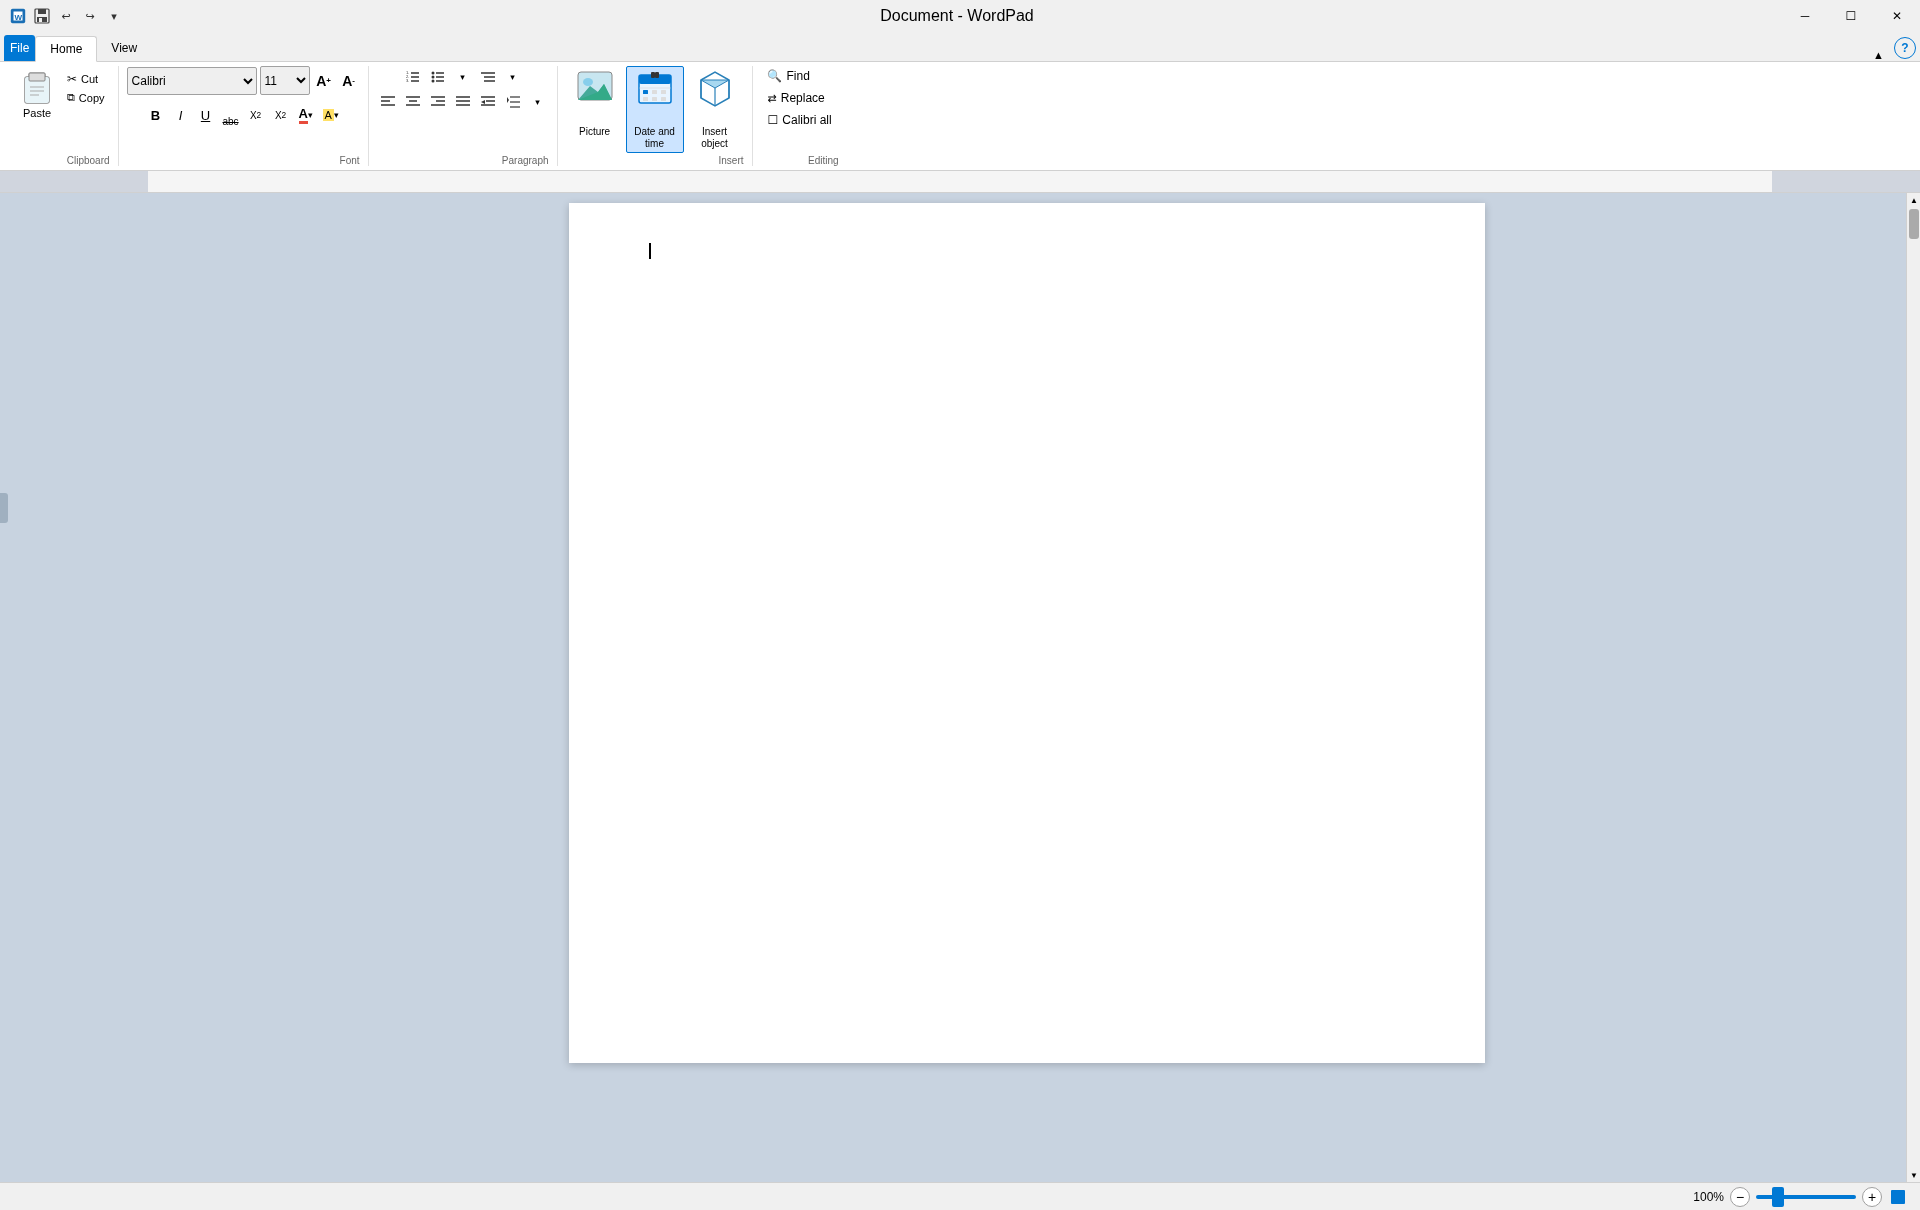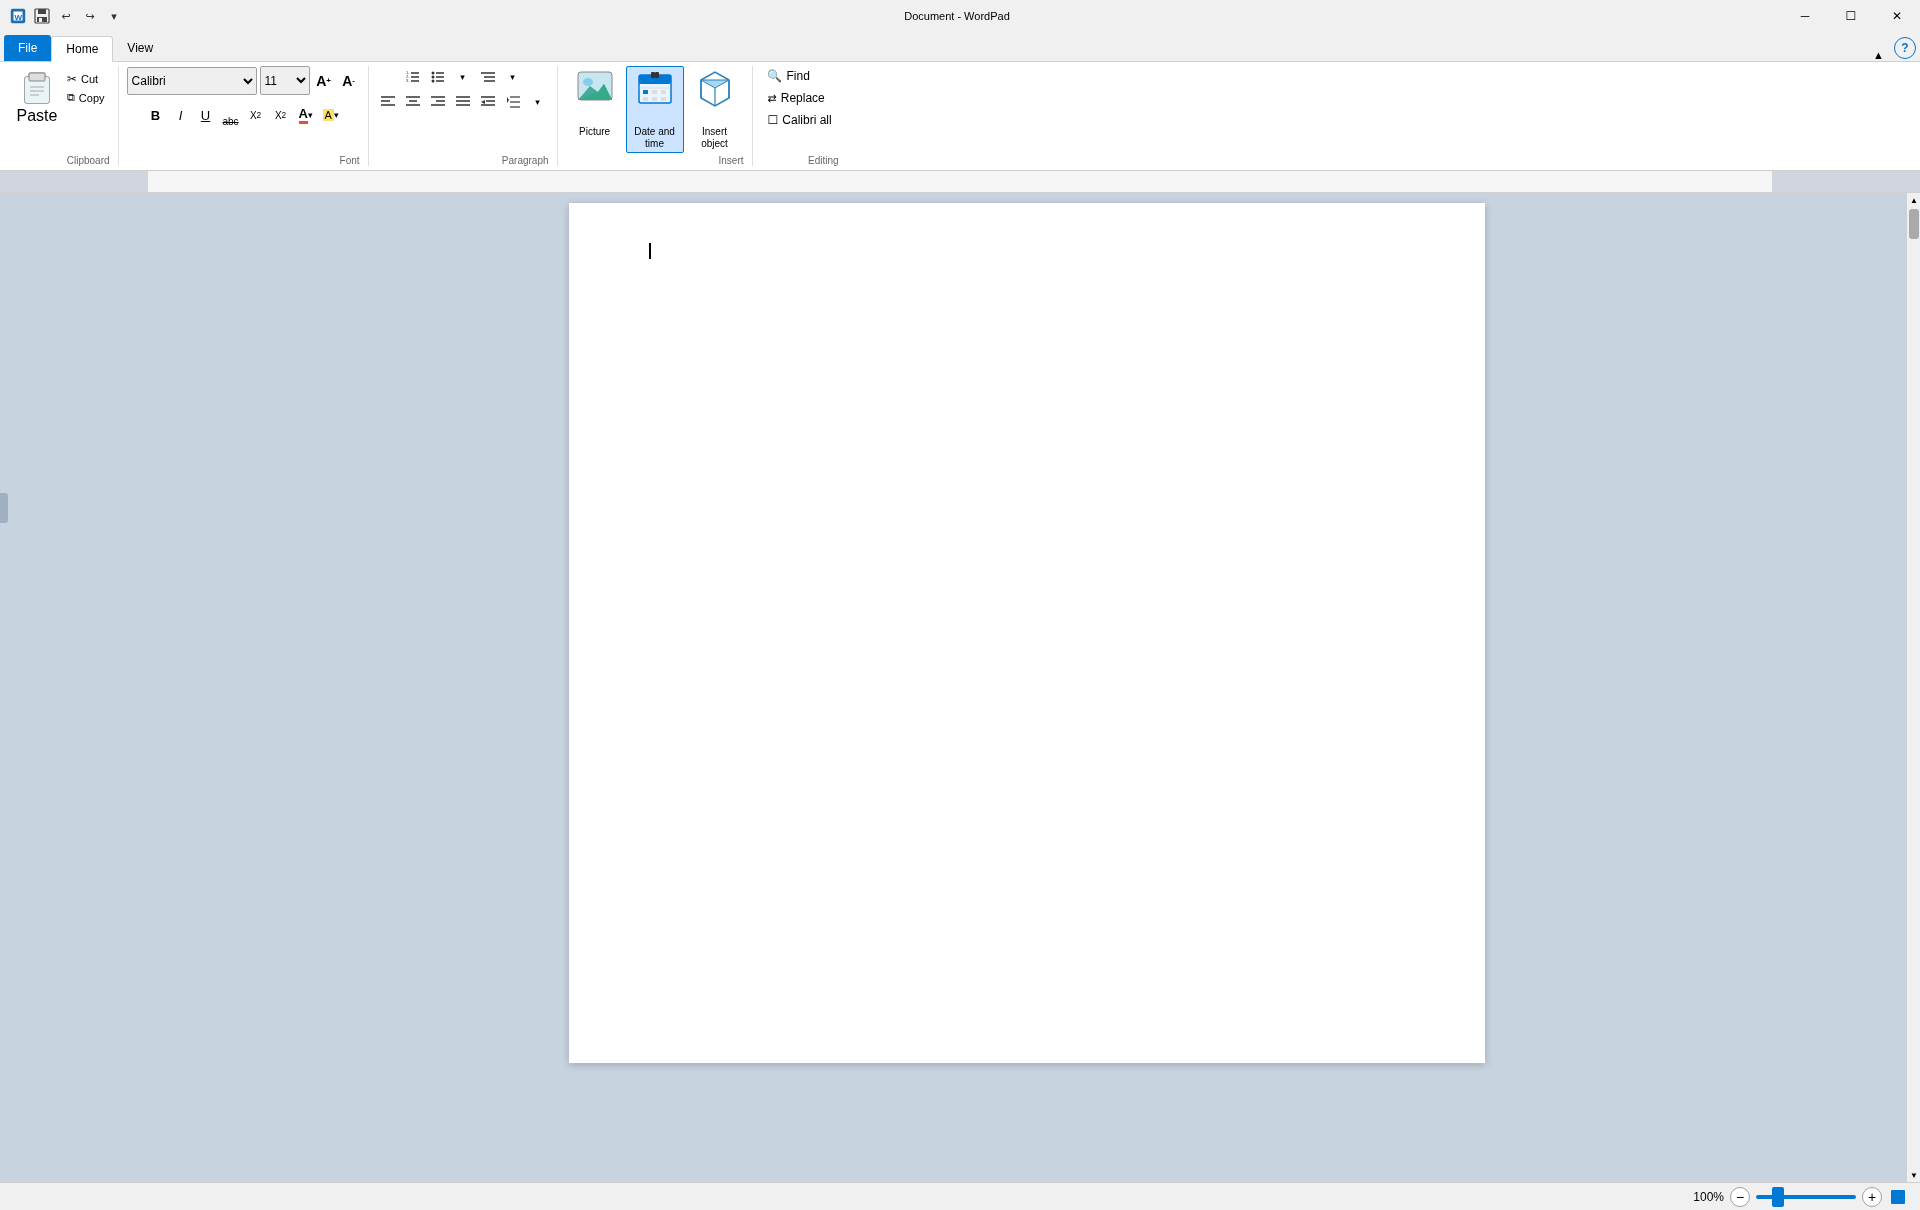--- a/index.html
+++ b/index.html
@@ -62,21 +62,21 @@
     .ribbon-tab.active {
       background: white;
       border: 1px solid #d0d0d0;
       border-bottom: 1px solid white;
       margin-bottom: -1px;
     }
     .ribbon-tab-file {
       background: #0078d4;
       color: white;
       height: 26px;
-      padding: 0 14px;
+      padding: 0 6px;
       border: none;
       cursor: pointer;
       font-size: 12px;
       border-radius: 3px 3px 0 0;
       display: flex;
       align-items: center;
     }
 
     
     .ribbon {
@@ -127,21 +127,21 @@
       background: none;
       width: 50px;
     }
     .paste-icon {
       width: 32px;
       height: 38px;
       display: flex;
       align-items: center;
       justify-content: center;
     }
-    .paste-label { font-size: 16px; color: #000; }
+    .paste-label { font-size: 11px; color: #000; }
     .small-btns {
       display: flex;
       flex-direction: column;
       gap: 1px;
     }
     .small-btn {
       display: flex;
       align-items: center;
       gap: 4px;
       padding: 1px 4px;
@@ -376,21 +376,21 @@
           <rect x="1" y="1" width="14" height="14" rx="1" fill="none" stroke="#444" stroke-width="1.2"></rect>
           <rect x="4" y="1" width="8" height="5" fill="#444"></rect>
           <rect x="3" y="9" width="10" height="5" fill="#444"></rect>
           <rect x="5" y="10" width="3" height="4" fill="#f0f0f0"></rect>
         </svg>
     </button>
     <button class="qa-btn" title="Undo">↩</button>
     <button class="qa-btn" title="Redo">↪</button>
     <button class="qa-btn">▾</button>
   </div>
-  <div style="flex:1;text-align:center;font-size:11px;color:#000;">Document - WordPad</div>
+  <div style="flex:1;text-align:center;font-size:16px;color:#000;">Document - WordPad</div>
   <div style="display:flex;margin-left:auto;">
     <button class="title-btn">─</button>
     <button class="title-btn">☐</button>
     <button class="title-btn close">✕</button>
   </div>
 </div>
 
 <div class="ribbon-tabs">
   <button class="ribbon-tab-file">File</button>
   <button class="ribbon-tab active">Home</button>

